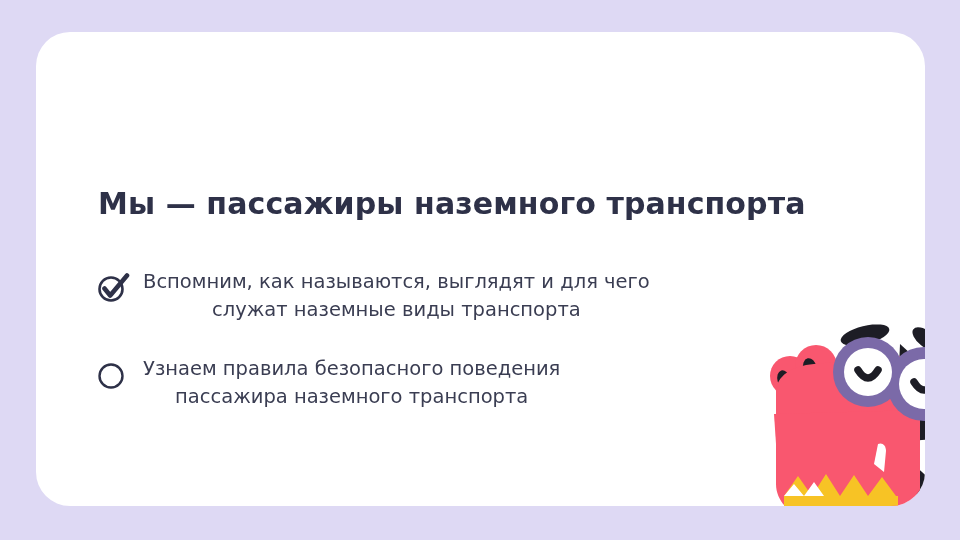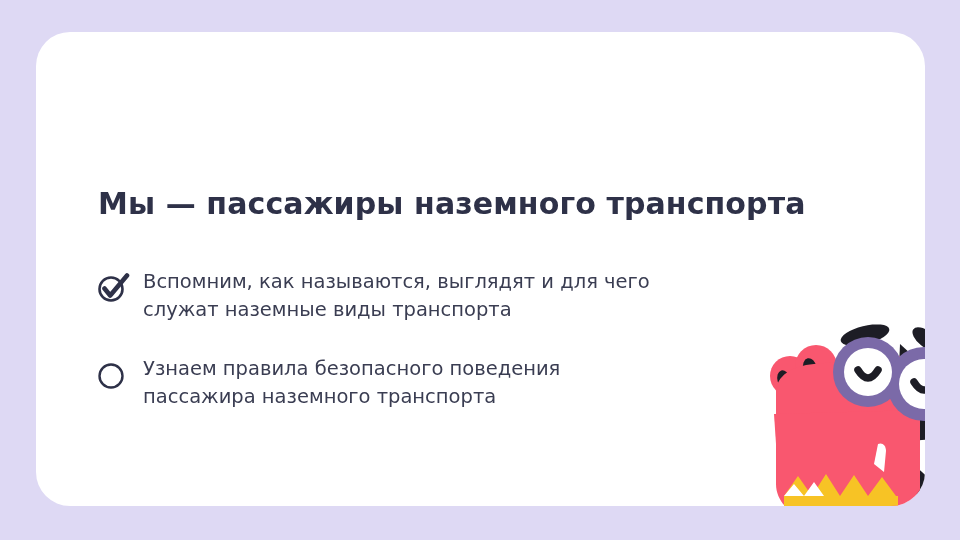--- a/index.html
+++ b/index.html
@@ -12,20 +12,21 @@
     overflow: hidden;
     font-family: "DejaVu Sans", sans-serif;
     background: #ded9f4;
   }
   #slide {
     position: relative;
     width: 960px;
     height: 540px;
     background: #ded9f4;
     overflow: hidden;
+    text-align: center;
   }
   #card {
     position: absolute;
     left: 36px;
     top: 32px;
     width: 889px;
     height: 474px;
     background: #ffffff;
     border-radius: 34px;
     overflow: hidden;

